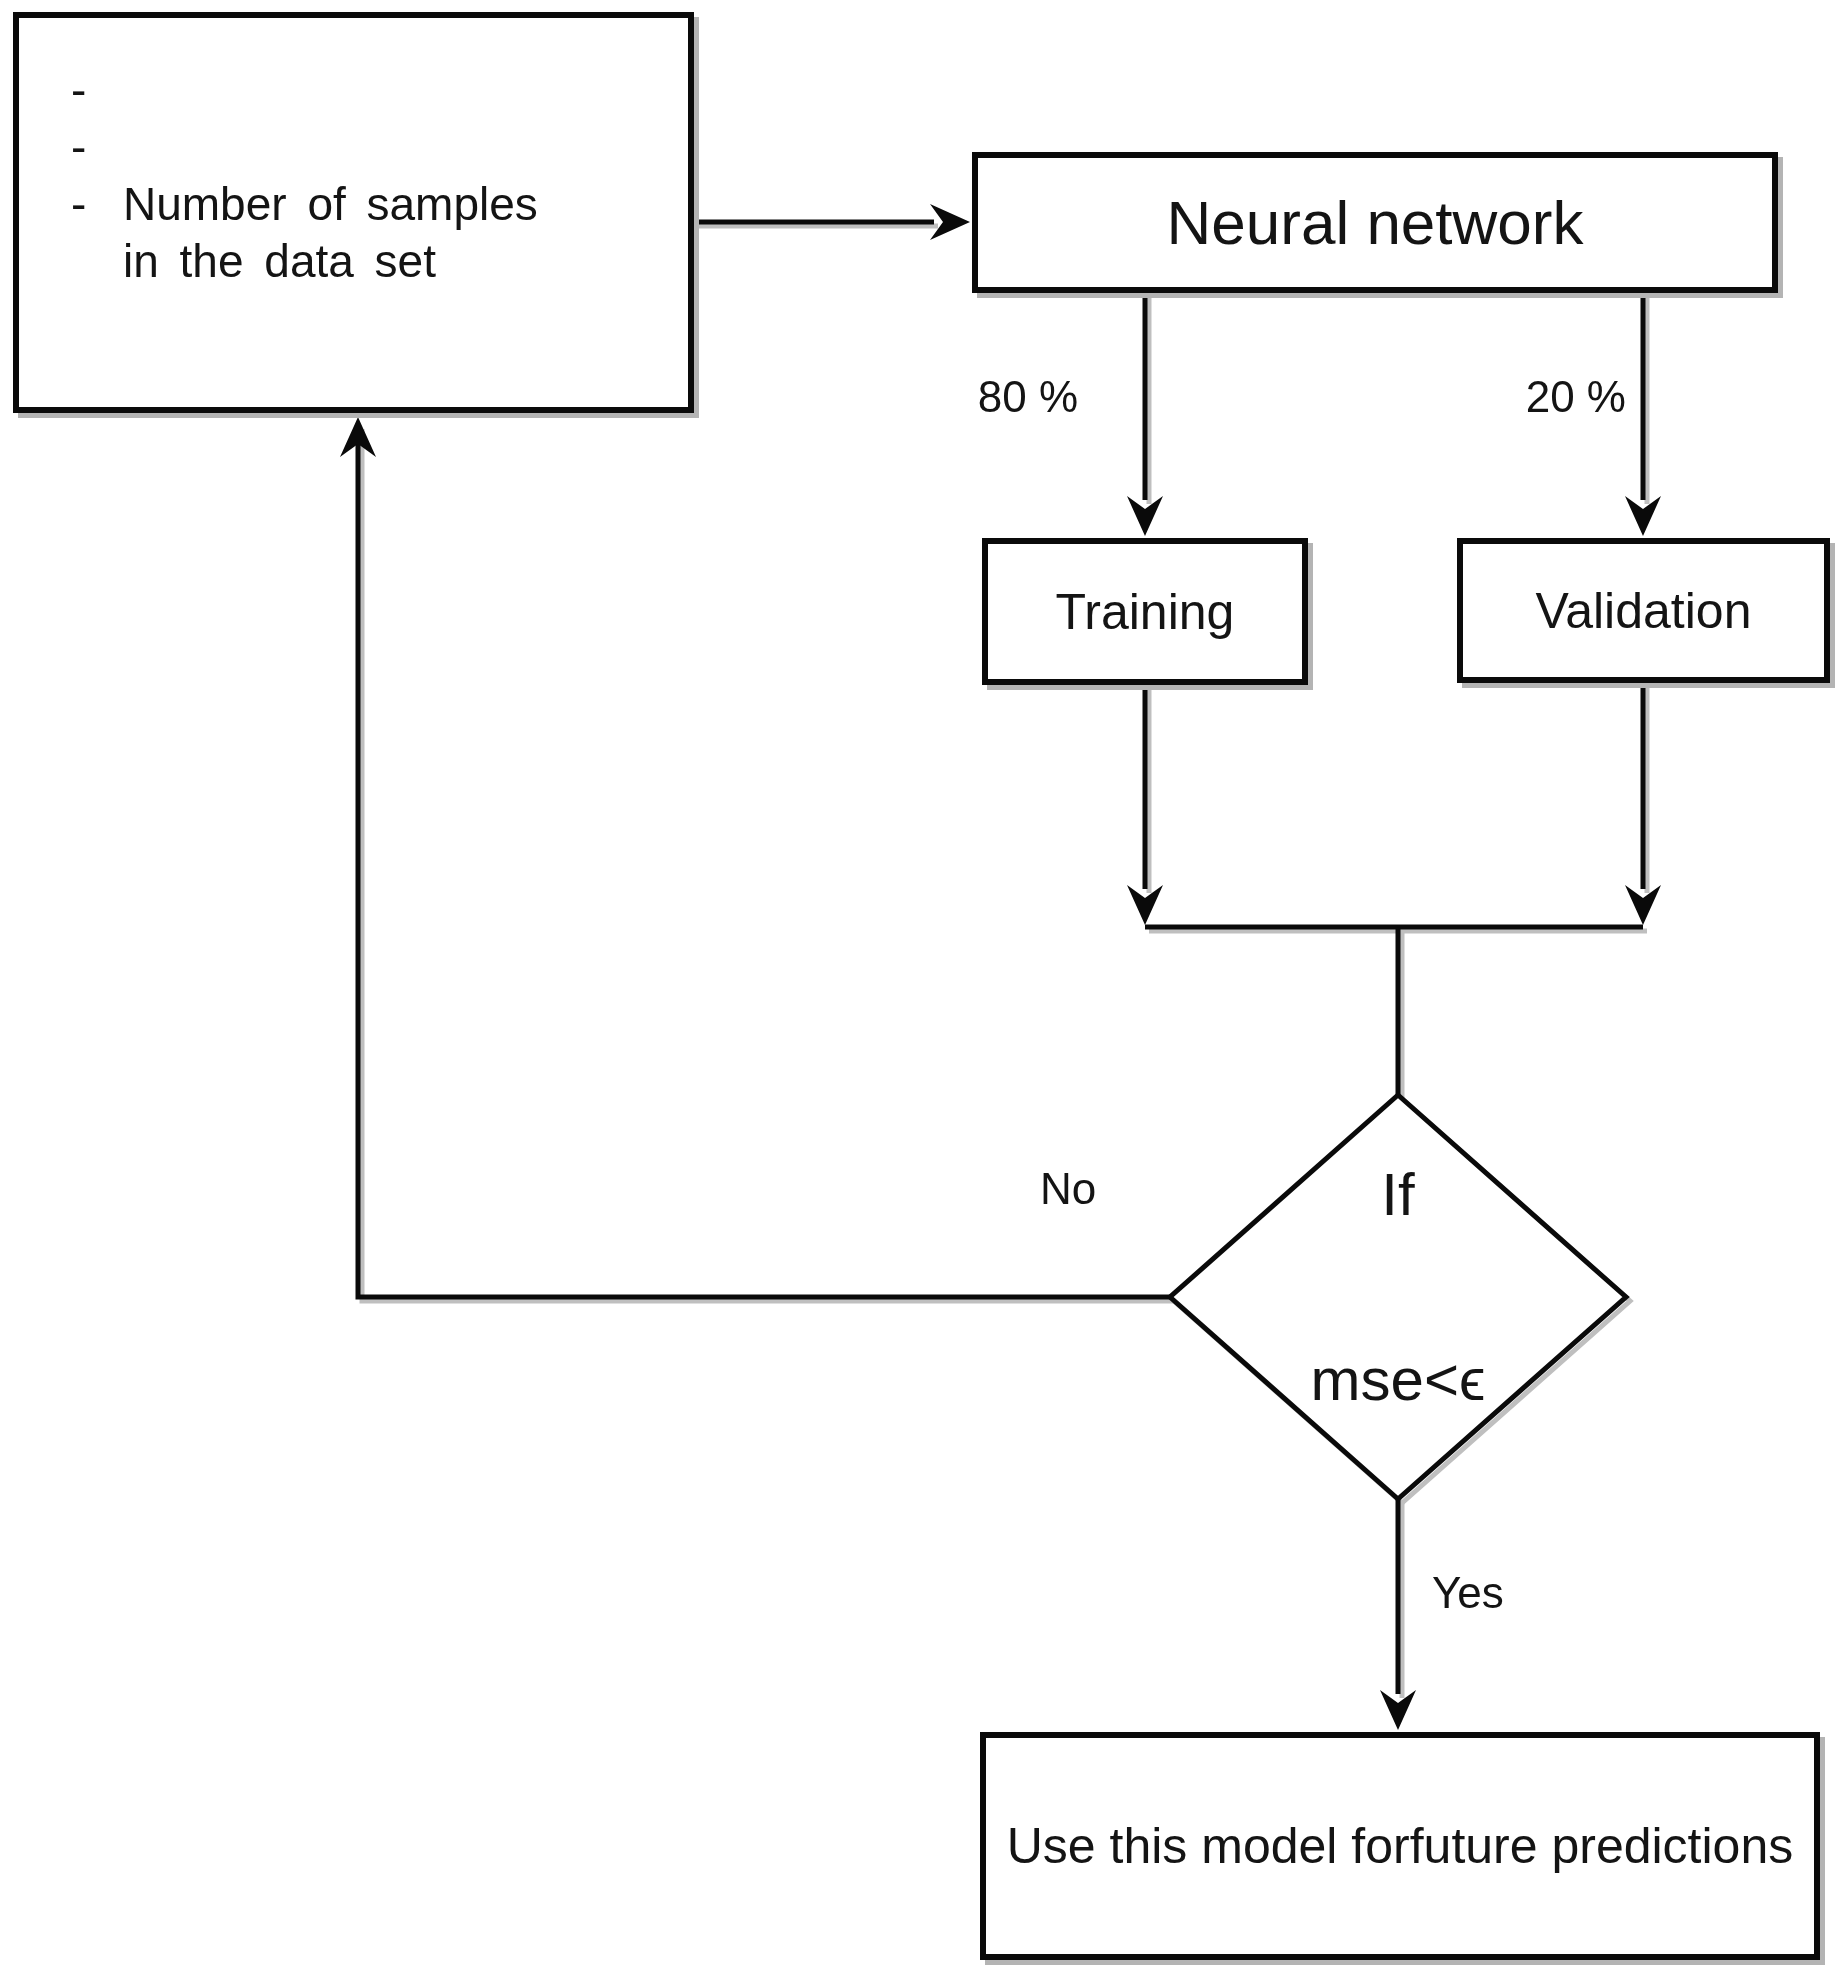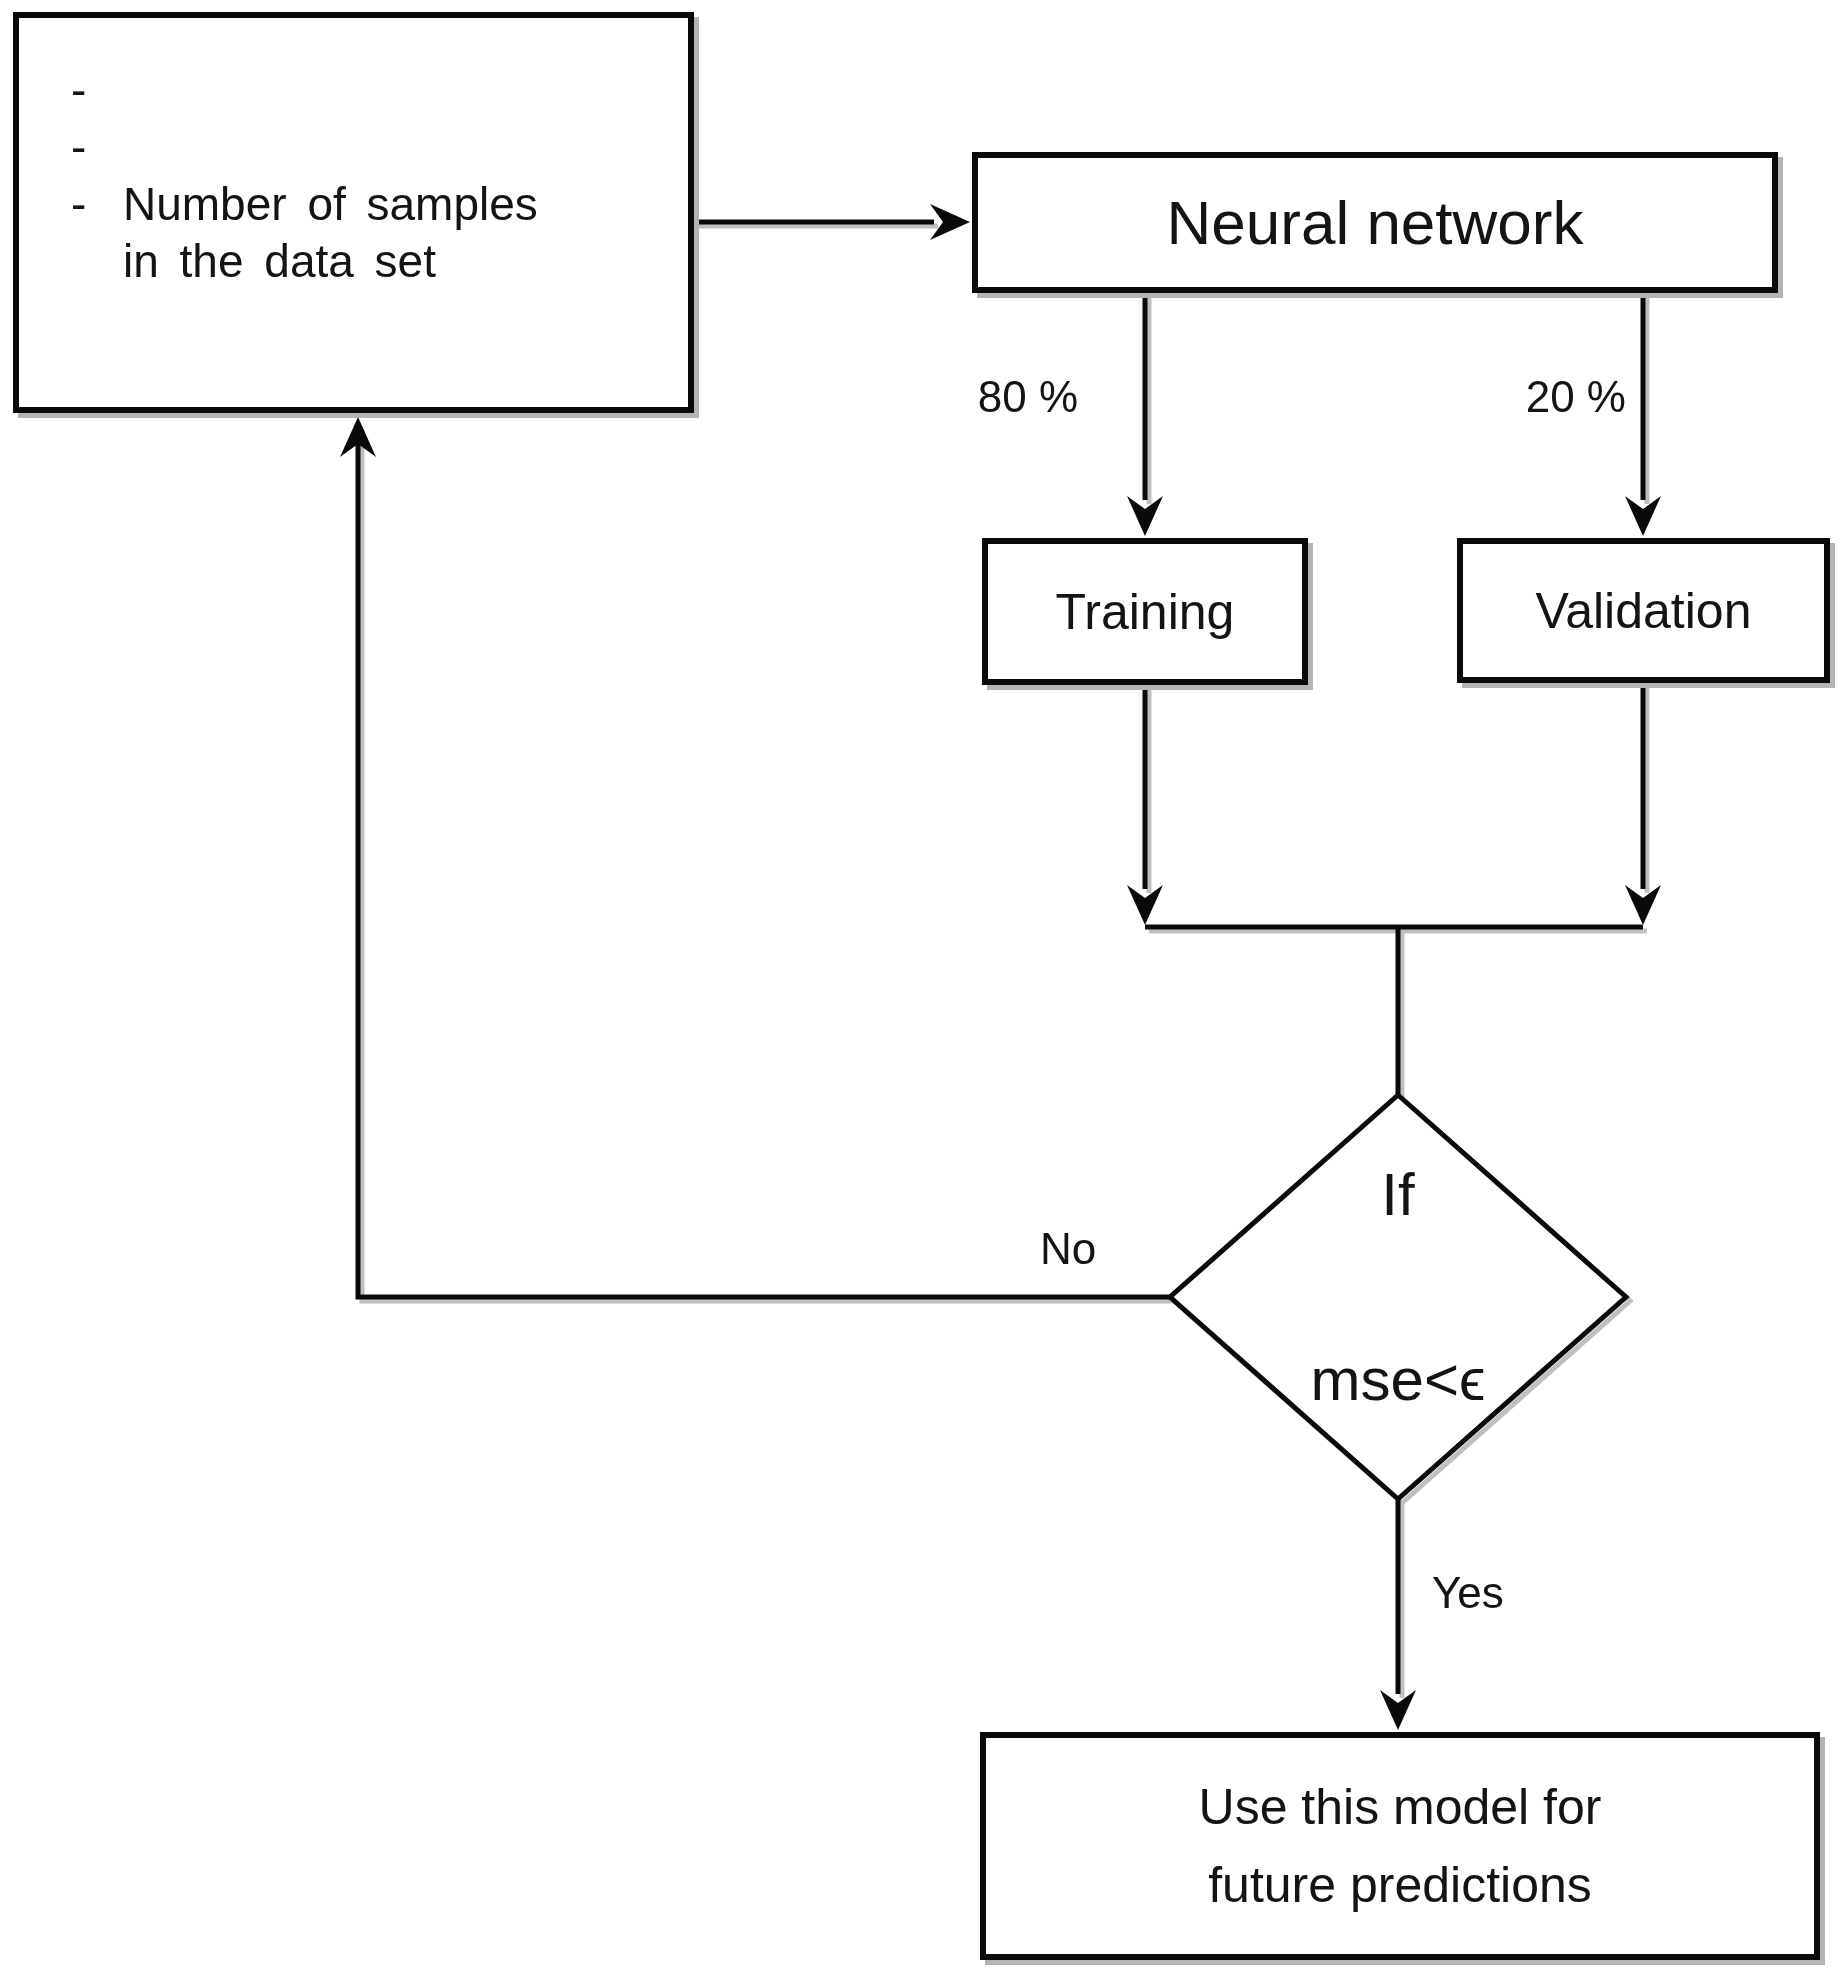--- a/index.html
+++ b/index.html
@@ -32,27 +32,27 @@
     font-size:46px; line-height:57px; word-spacing:8px;
   }
   .param-dash { text-align:left; }
 
   
   #neural-network-box { left:972px; top:152px; width:806px; height:141px; font-size:62px; }
   #training-box   { left:982px;  top:538px; width:326px; height:147px; font-size:50px; }
   #validation-box { left:1457px; top:538px; width:373px; height:145px; font-size:50px; }
   #final-box      { left:980px;  top:1732px; width:840px; height:228px;
                     font-size:50px; line-height:78px;
-                    display:flex; flex-direction:column; align-items:center; justify-content:center; }
+                    display:flex; align-items:center; justify-content:center; }
 
   
   .edge-label { position:absolute; font-size:44px; white-space:nowrap; }
   #label-80   { left:928px;  top:372px;  width:200px; text-align:center; }
   #label-20   { left:1426px; top:372px;  width:200px; text-align:right; }
-  #label-no   { left:968px;  top:1224px; width:200px; text-align:center; }
+  #label-no   { left:968px;  top:1164px; width:200px; text-align:center; }
   #label-yes  { left:1432px; top:1568px; width:220px; text-align:left; }
 
   .diamond-label { position:absolute; font-size:60px; width:300px; text-align:center; }
   #decision-line1 { left:1248px; top:1160px; }
   #decision-line2 { left:1248px; top:1345px; }
 </style>
 </head>
 <body>
 
 <div id="stage">

